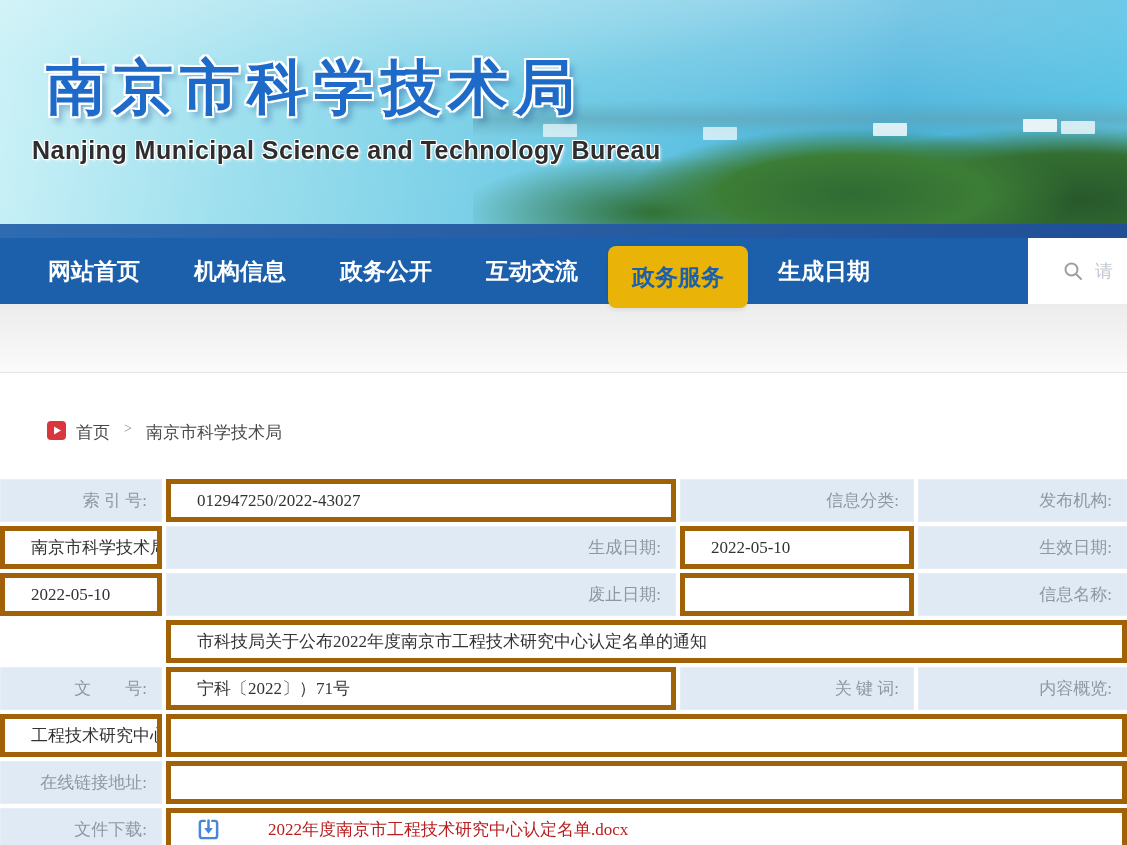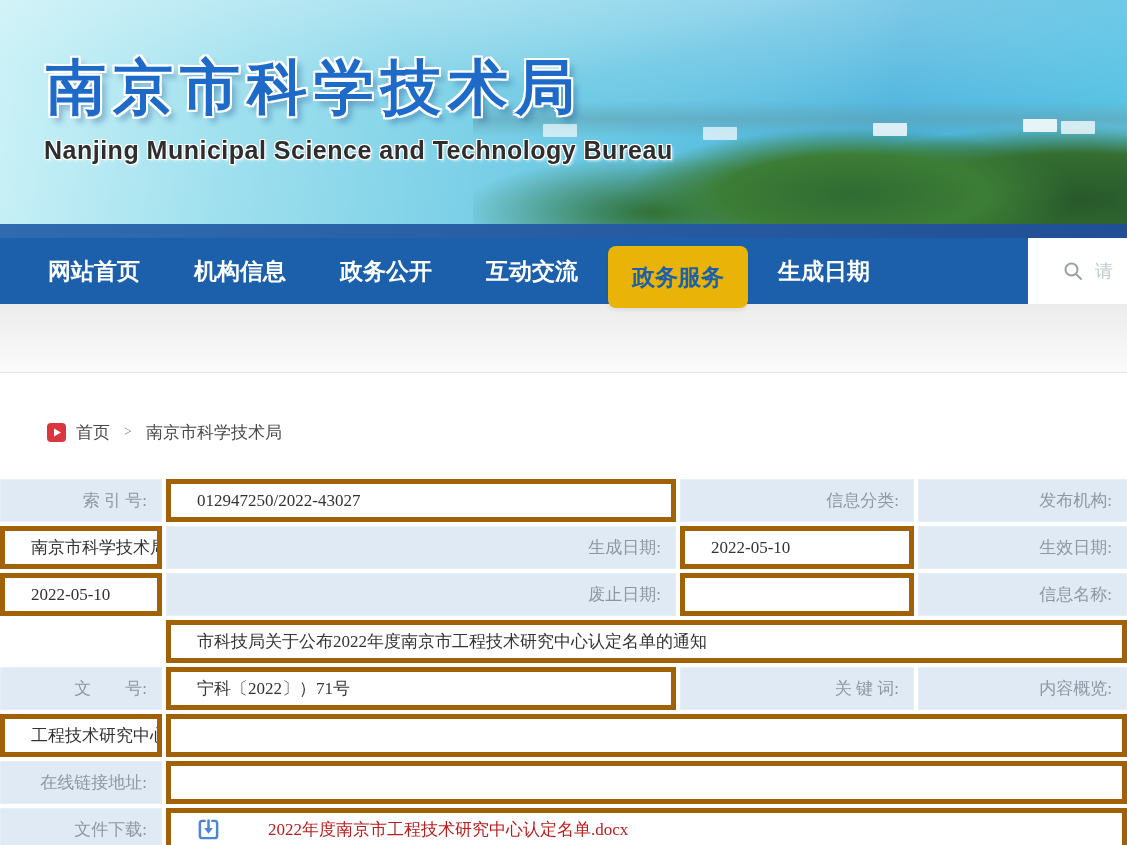--- a/index.html
+++ b/index.html
@@ -36,21 +36,21 @@
     background:linear-gradient(90deg,#2f6bb0,#204f95);
   }
   .site-title{
     position:absolute;left:46px;top:48px;font-size:60px;font-weight:700;letter-spacing:7px;
     color:var(--title_blue,#1e6ac8);
     text-shadow:-2px -2px 0 #fff,2px -2px 0 #fff,-2px 2px 0 #fff,2px 2px 0 #fff,
       -2px 0 0 #fff,2px 0 0 #fff,0 -2px 0 #fff,0 2px 0 #fff,5px 6px 6px rgba(20,70,140,.4);
     white-space:nowrap;
   }
   .site-subtitle{
-    position:absolute;left:44px;top:136px;font-size:25px;font-weight:700;letter-spacing:.5px;
+    position:absolute;left:32px;top:136px;font-size:25px;font-weight:700;letter-spacing:.5px;
     color:#2e2e2e;
     text-shadow:-1px -1px 0 #fff,1px -1px 0 #fff,-1px 1px 0 #fff,1px 1px 0 #fff,
       0 -1px 0 #fff,0 1px 0 #fff,2px 2px 3px rgba(255,255,255,.7);
     white-space:nowrap;
   }
   
   .nav{
     position:relative;width:1028px;height:66px;background:var(--nav_blue,#1c60ab);
     display:flex;align-items:center;
   }
@@ -72,21 +72,21 @@
   .search input{
     border:none;outline:none;flex:1;font-size:18px;margin-left:10px;
     font-family:"Liberation Sans","DejaVu Sans",sans-serif;color:#333;min-width:0;
   }
   .search input::placeholder{color:#c3c9d0;}
   
   .subband{width:1127px;height:68px;background:linear-gradient(#ececec,#fbfbfb);
     border-bottom:1px solid #e3e3e3;}
   
   .breadcrumb{
-    display:flex;align-items:center;margin:48px 0 0 8px;height:22px;
+    display:flex;align-items:flex-start;margin:48px 0 0 8px;height:22px;
     font-family:"Liberation Serif","DejaVu Serif",serif;font-size:17px;color:#4a4a4a;padding-left:39px;
   }
   .breadcrumb .crumb-home{margin-left:10px;cursor:pointer;}
   .breadcrumb .sep{margin:0 14px;color:#8a8a8a;font-size:14px;}
   
   .info{
     margin-top:36px;width:1127px;display:grid;
     grid-template-columns:162px 510px 234px 1fr;gap:4px;
     font-family:"Liberation Serif","DejaVu Serif",serif;font-size:17px;
   }

